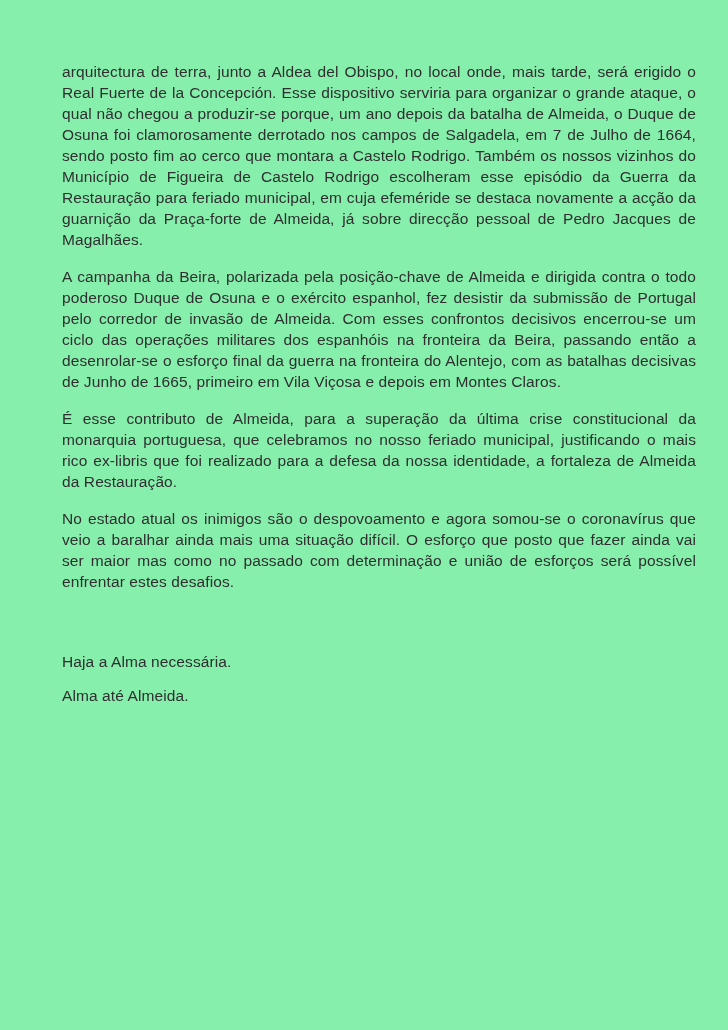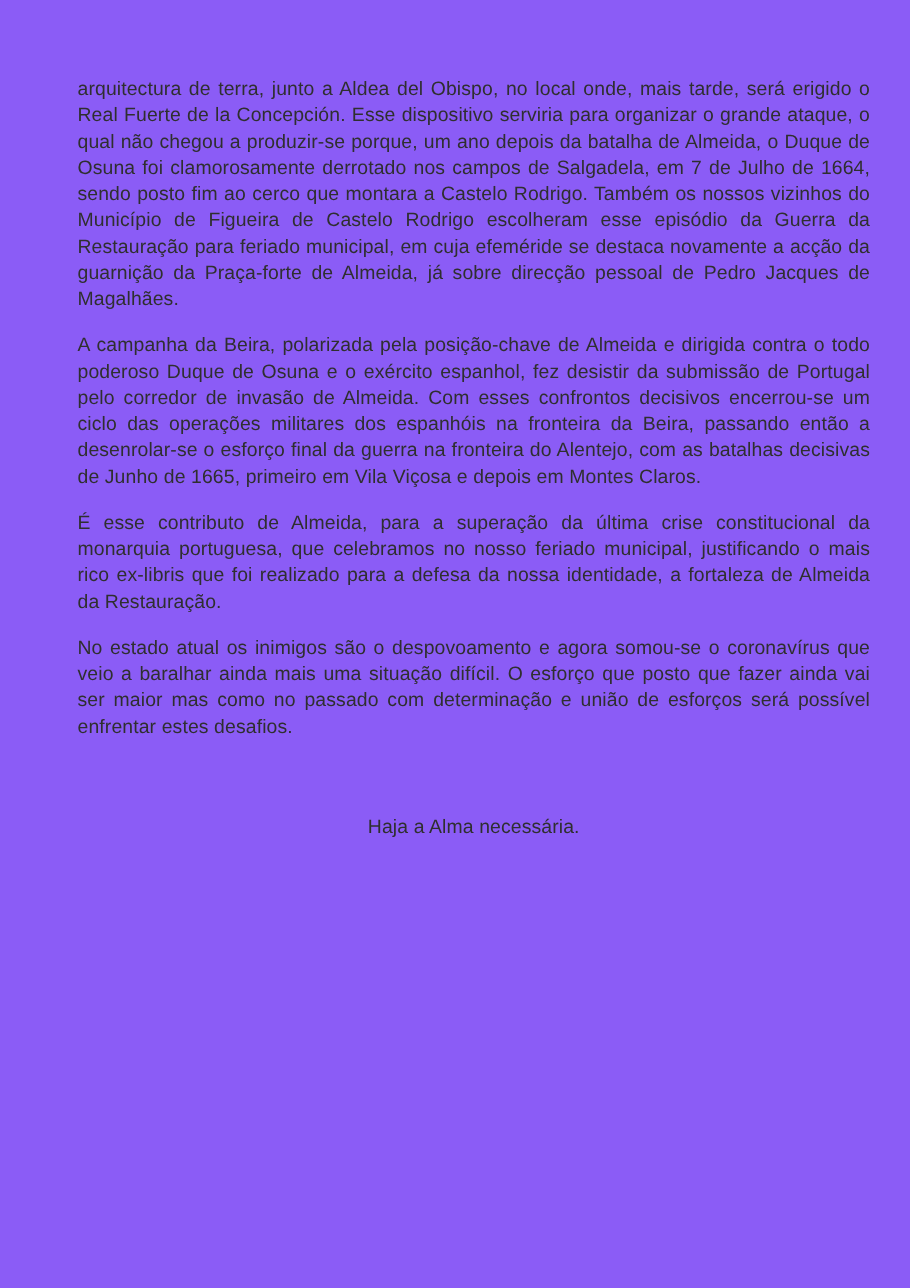--- a/index.html
+++ b/index.html
@@ -4,51 +4,52 @@
 <style>
   html, body {
     margin: 0;
     padding: 0;
     background: #ffffff;
   }
   .page {
     position: relative;
     width: 728px;
     height: 1030px;
-    background: #8b5cf6;
+    background: #86efac;
     overflow: hidden;
     font-family: "Liberation Sans", sans-serif;
   }
   .content {
     position: absolute;
     left: 62px;
     top: 61px;
     width: 634px;
     color: #2f2f2f;
     font-size: 15.5px;
     line-height: 21px;
     letter-spacing: 0.1px;
   }
   .content p {
     margin: 0 0 16px 0;
     text-align: justify;
   }
   .content p.closing {
-    text-align: center;
+    text-align: left;
     margin-bottom: 13px;
   }
   .spacer {
     height: 43px;
   }
 </style>
 </head>
 <body>
 
 <div class="page">
   <div class="content">
     <p>arquitectura de terra, junto a Aldea del Obispo, no local onde, mais tarde, será erigido o Real Fuerte de la Concepción. Esse dispositivo serviria para organizar o grande ataque, o qual não chegou a produzir-se porque, um ano depois da batalha de Almeida, o Duque de Osuna foi clamorosamente derrotado nos campos de Salgadela, em 7 de Julho de 1664, sendo posto fim ao cerco que montara a Castelo Rodrigo. Também os nossos vizinhos do Município de Figueira de Castelo Rodrigo escolheram esse episódio da Guerra da Restauração para feriado municipal, em cuja efeméride se destaca novamente a acção da guarnição da Praça-forte de Almeida, já sobre direcção pessoal de Pedro Jacques de Magalhães.</p>
     <p>A campanha da Beira, polarizada pela posição-chave de Almeida e dirigida contra o todo poderoso Duque de Osuna e o exército espanhol, fez desistir da submissão de Portugal pelo corredor de invasão de Almeida. Com esses confrontos decisivos encerrou-se um ciclo das operações militares dos espanhóis na fronteira da Beira, passando então a desenrolar-se o esforço final da guerra na fronteira do Alentejo, com as batalhas decisivas de Junho de 1665, primeiro em Vila Viçosa e depois em Montes Claros.</p>
     <p>É esse contributo de Almeida, para a superação da última crise constitucional da monarquia portuguesa, que celebramos no nosso feriado municipal, justificando o mais rico ex-libris que foi realizado para a defesa da nossa identidade, a fortaleza de Almeida da Restauração.</p>
     <p>No estado atual os inimigos são o despovoamento e agora somou-se o coronavírus que veio a baralhar ainda mais uma situação difícil. O esforço que posto que fazer ainda vai ser maior mas como no passado com determinação e união de esforços será possível enfrentar estes desafios.</p>
     <div class="spacer"></div>
     <p class="closing">Haja a Alma necessária.</p>
+    <p class="closing">Alma até Almeida.</p>
   </div>
 </div>
 
 </body></html>

